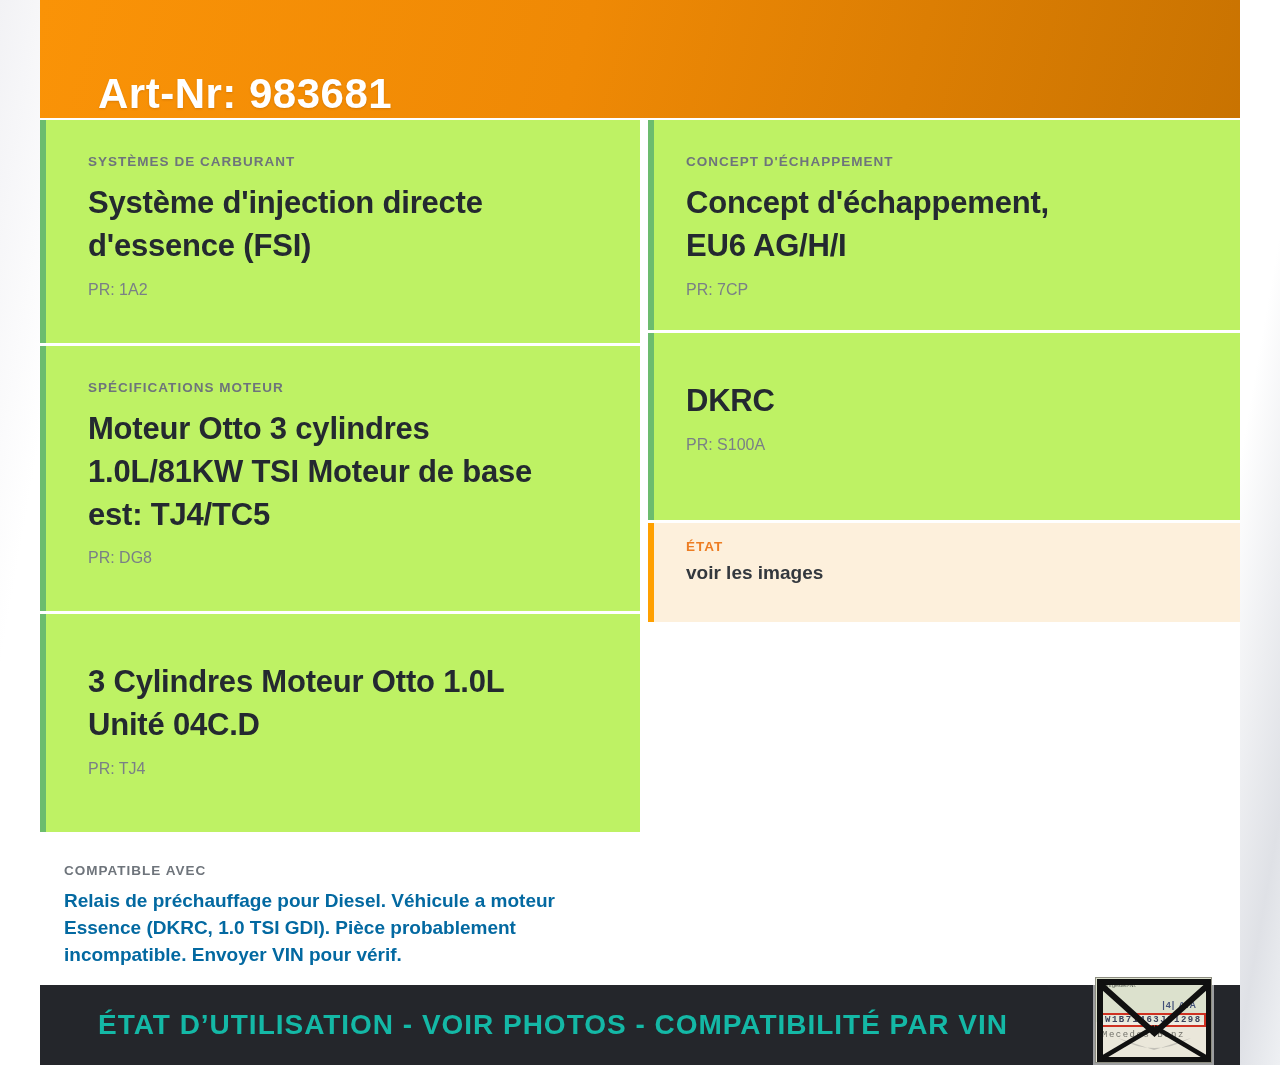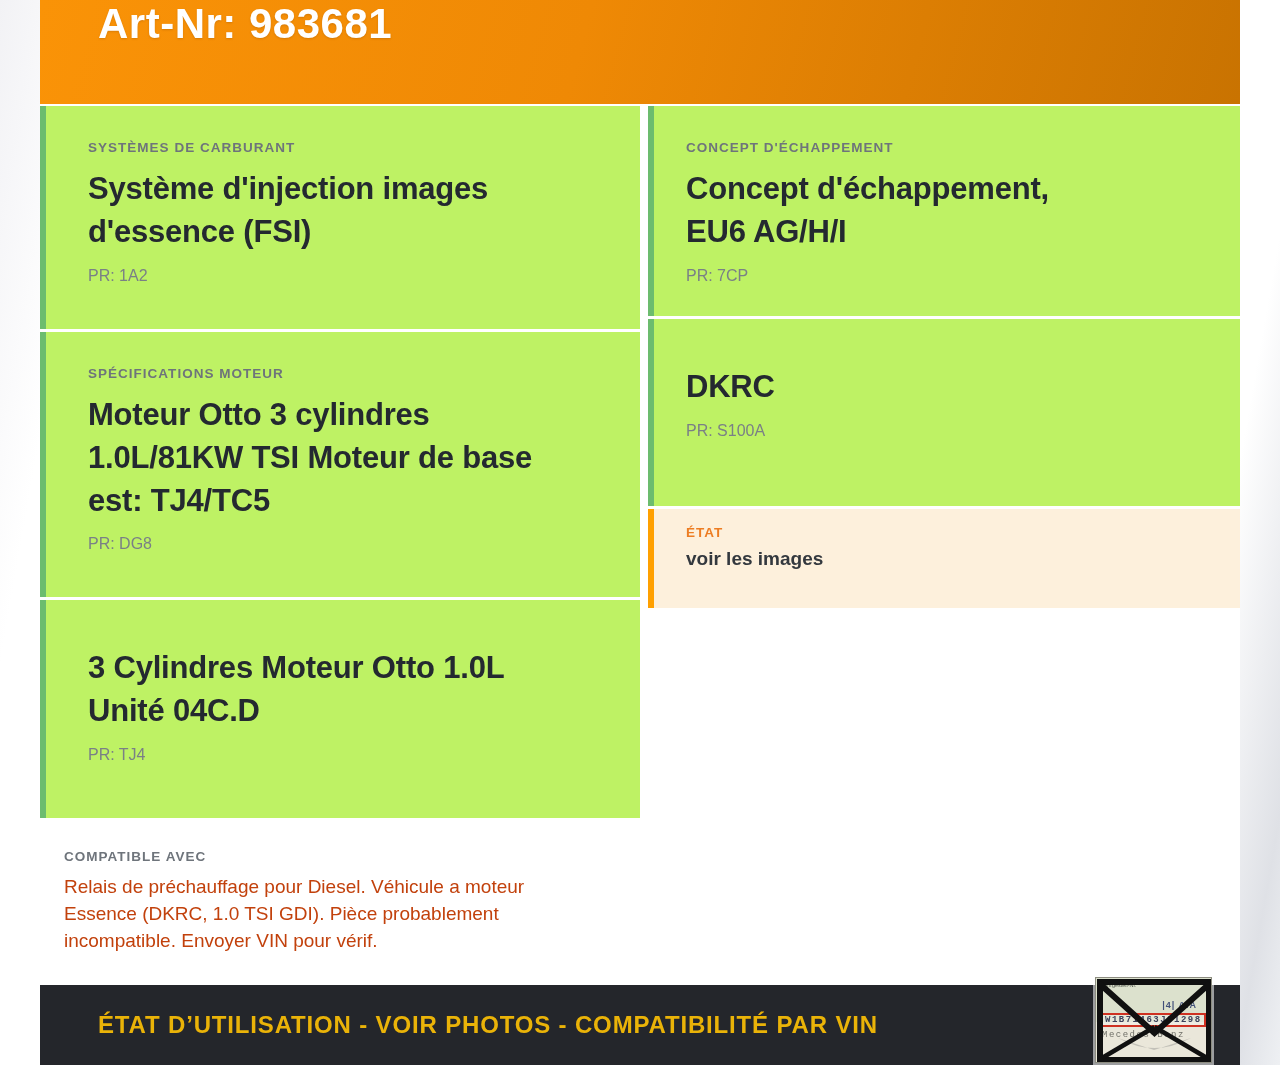--- a/index.html
+++ b/index.html
@@ -4,23 +4,23 @@
 <style>
   * { margin:0; padding:0; box-sizing:border-box; }
   html,body { width:1280px; height:1065px; overflow:hidden; }
   body {
     font-family:"Liberation Sans","DejaVu Sans",sans-serif;
     background:linear-gradient(100deg,#f2f2f5 0%,#ffffff 8%,#ffffff 90%,#dfe1e6 97%,#eef0f3 100%);
   }
   .page { width:1200px; margin:0 auto; background:#ffffff; min-height:1065px; position:relative; }
 
   .header {
-    height:104px;
+    height:118px;
     background:linear-gradient(105deg,#fa9307 0%,#ef8905 45%,#c97301 100%);
-    display:flex; align-items:flex-start; padding-left:58px;
+    display:flex; align-items:flex-end; padding-left:58px;
   }
   .header h1 {
     color:#ffffff; font-size:42px; font-weight:700; letter-spacing:.5px;
     text-shadow:0 1px 2px rgba(120,60,0,.25);
   }
 
   .columns { display:flex; gap:8px; margin-top:2px; }
   .col { display:flex; flex-direction:column; gap:3px; }
   .col-left  { width:600px; }
   .col-right { width:592px; }
@@ -52,29 +52,29 @@
   .card--amber {
     background:#fdf0dc; border-left-color:#ffa000;
     padding-top:16px; padding-bottom:20px;
   }
   .card--amber .card-label { color:#ed7d23; }
   .etat-value { margin-top:8px; font-size:19px; font-weight:600; color:#33383e; }
 
   .card--plain { background:#ffffff; border-left:none; padding:28px 40px 20px 24px; }
   .compat-text {
     margin-top:9px; max-width:545px;
-    font-size:19px; font-weight:400; color:#c2410c; line-height:1.43;
+    font-size:19px; font-weight:700; color:#0369a1; line-height:1.43;
   }
 
   .footer {
     position:absolute; left:0; right:0; bottom:0; height:80px;
     background:#24262b; display:flex; align-items:center; padding-left:58px;
   }
   .footer-text {
-    color:#eab308; font-size:24px; font-weight:700; letter-spacing:.035em;
+    color:#14b8a6; font-size:28px; font-weight:700; letter-spacing:.035em;
     text-transform:uppercase; white-space:nowrap;
   }
 
   .stamp {
     position:absolute; right:28px; top:-8px; width:117px; height:86px;
     background:#eae7da; border:1px solid #8c8c80;
     box-shadow:0 0 0 2px rgba(255,255,255,.55);
     overflow:hidden;
   }
   .stamp-paper-top { position:absolute; left:0; top:0; right:0; height:52%; background:#dce1cd; }
@@ -97,21 +97,21 @@
   <div class="header">
     <h1>Art-Nr: 983681</h1>
   </div>
 
   <div class="columns">
 
     <div class="col col-left">
 
       <div class="card h-fuel">
         <div class="card-label">SYSTÈMES DE CARBURANT</div>
-        <div class="card-title mw-450">Système d'injection images d'essence (FSI)</div>
+        <div class="card-title mw-450">Système d'injection directe d'essence (FSI)</div>
         <div class="card-pr">PR: 1A2</div>
       </div>
 
       <div class="card h-specs">
         <div class="card-label">SPÉCIFICATIONS MOTEUR</div>
         <div class="card-title mw-450">Moteur Otto 3 cylindres 1.0L/81KW TSI Moteur de base est: TJ4/TC5</div>
         <div class="card-pr">PR: DG8</div>
       </div>
 
       <div class="card h-base">

